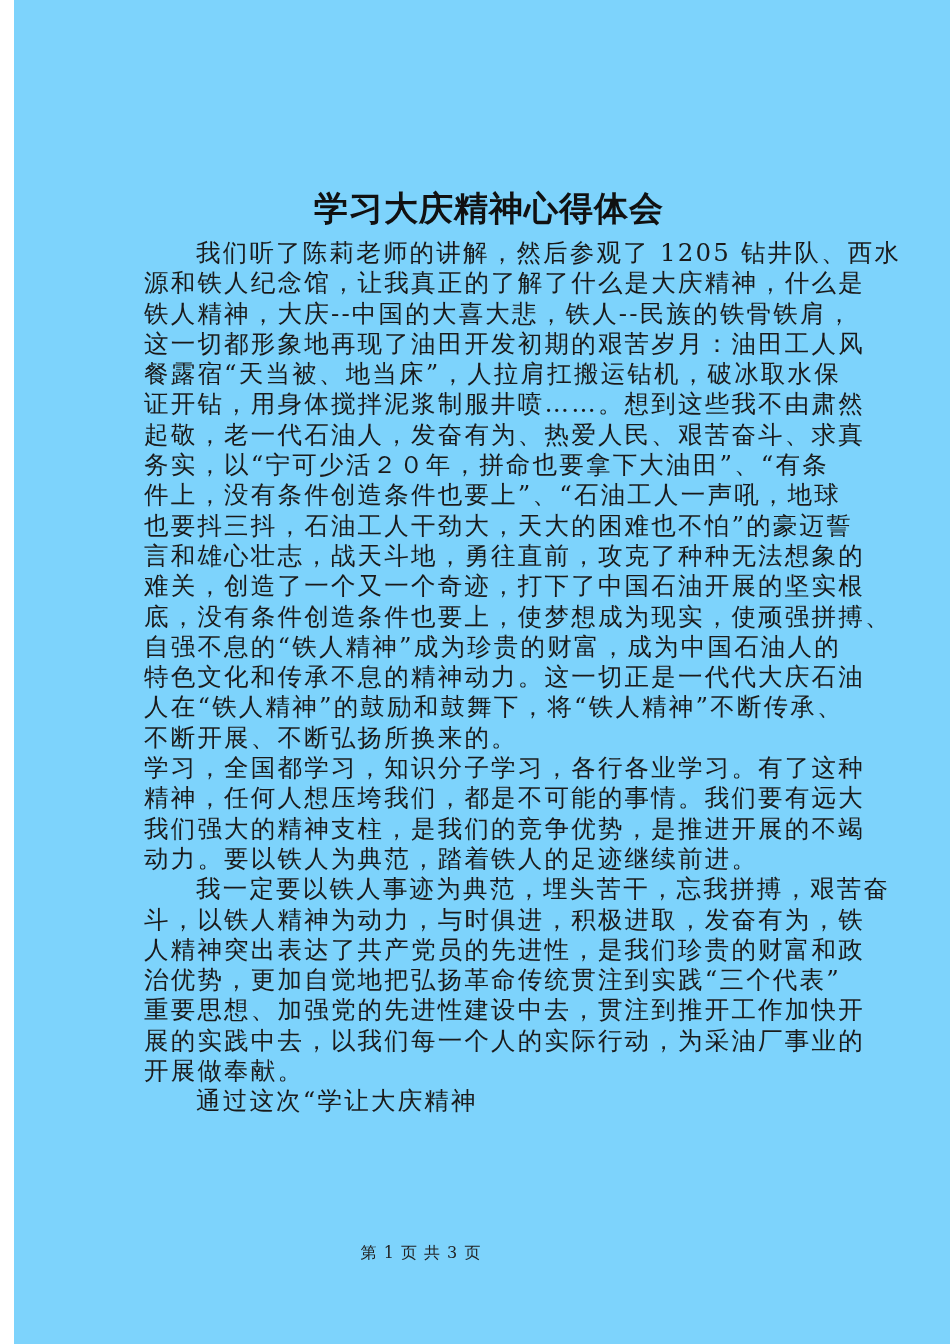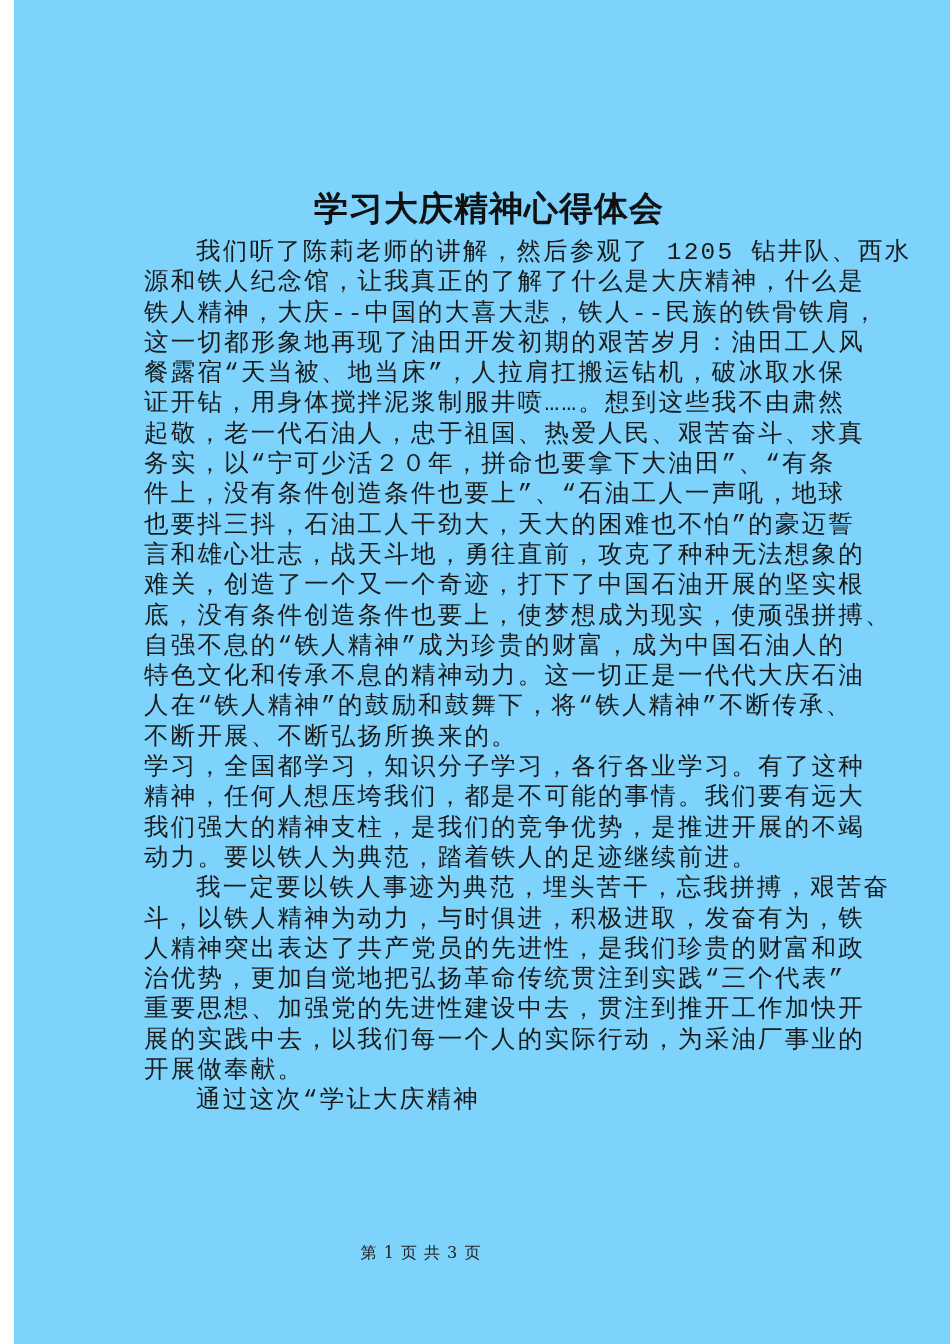--- a/index.html
+++ b/index.html
@@ -8,41 +8,41 @@
   .title {
     position: absolute; left: 0; top: 186px; width: 950px; text-align: center;
     font-family: "DejaVu Sans", sans-serif; font-weight: bold; font-size: 34px;
     letter-spacing: 1px; color: #111; line-height: 44px;
   }
   .body {
     position: absolute; left: 130px; top: 238px; width: 700px;
     font-family: "DejaVu Serif", serif; font-size: 24.5px; color: #1a1a1a;
     line-height: 30.3px; letter-spacing: 2.2px;
   }
-  .line { display: block; white-space: nowrap; height: 30.3px; font-family: Liberation Mono, monospace; }
+  .line { display: block; white-space: nowrap; height: 30.3px; }
   .line.indent { padding-left: 52px; }
   .footer {
     position: absolute; left: 0; top: 1243px; width: 814px; text-align: center;
     font-family: "DejaVu Serif", serif; font-size: 16px; color: #222; letter-spacing: 1px;
   }
 </style>
 </head>
 <body>
 
 <div class="page">
   <div class="title">学习大庆精神心得体会</div>
 
   <div class="body" id="body">
       <span class="line indent">我们听了陈莉老师的讲解，然后参观了 1205 钻井队、西水</span>
       <span class="line">源和铁人纪念馆，让我真正的了解了什么是大庆精神，什么是</span>
       <span class="line">铁人精神，大庆--中国的大喜大悲，铁人--民族的铁骨铁肩，</span>
       <span class="line">这一切都形象地再现了油田开发初期的艰苦岁月：油田工人风</span>
       <span class="line">餐露宿“天当被、地当床”，人拉肩扛搬运钻机，破冰取水保</span>
       <span class="line">证开钻，用身体搅拌泥浆制服井喷……。想到这些我不由肃然</span>
-      <span class="line">起敬，老一代石油人，忠于祖国、热爱人民、艰苦奋斗、求真</span>
+      <span class="line">起敬，老一代石油人，发奋有为、热爱人民、艰苦奋斗、求真</span>
       <span class="line">务实，以“宁可少活２０年，拼命也要拿下大油田”、“有条</span>
       <span class="line">件上，没有条件创造条件也要上”、“石油工人一声吼，地球</span>
       <span class="line">也要抖三抖，石油工人干劲大，天大的困难也不怕”的豪迈誓</span>
       <span class="line">言和雄心壮志，战天斗地，勇往直前，攻克了种种无法想象的</span>
       <span class="line">难关，创造了一个又一个奇迹，打下了中国石油开展的坚实根</span>
       <span class="line">底，没有条件创造条件也要上，使梦想成为现实，使顽强拼搏、</span>
       <span class="line">自强不息的“铁人精神”成为珍贵的财富，成为中国石油人的</span>
       <span class="line">特色文化和传承不息的精神动力。这一切正是一代代大庆石油</span>
       <span class="line">人在“铁人精神”的鼓励和鼓舞下，将“铁人精神”不断传承、</span>
       <span class="line">不断开展、不断弘扬所换来的。</span>

